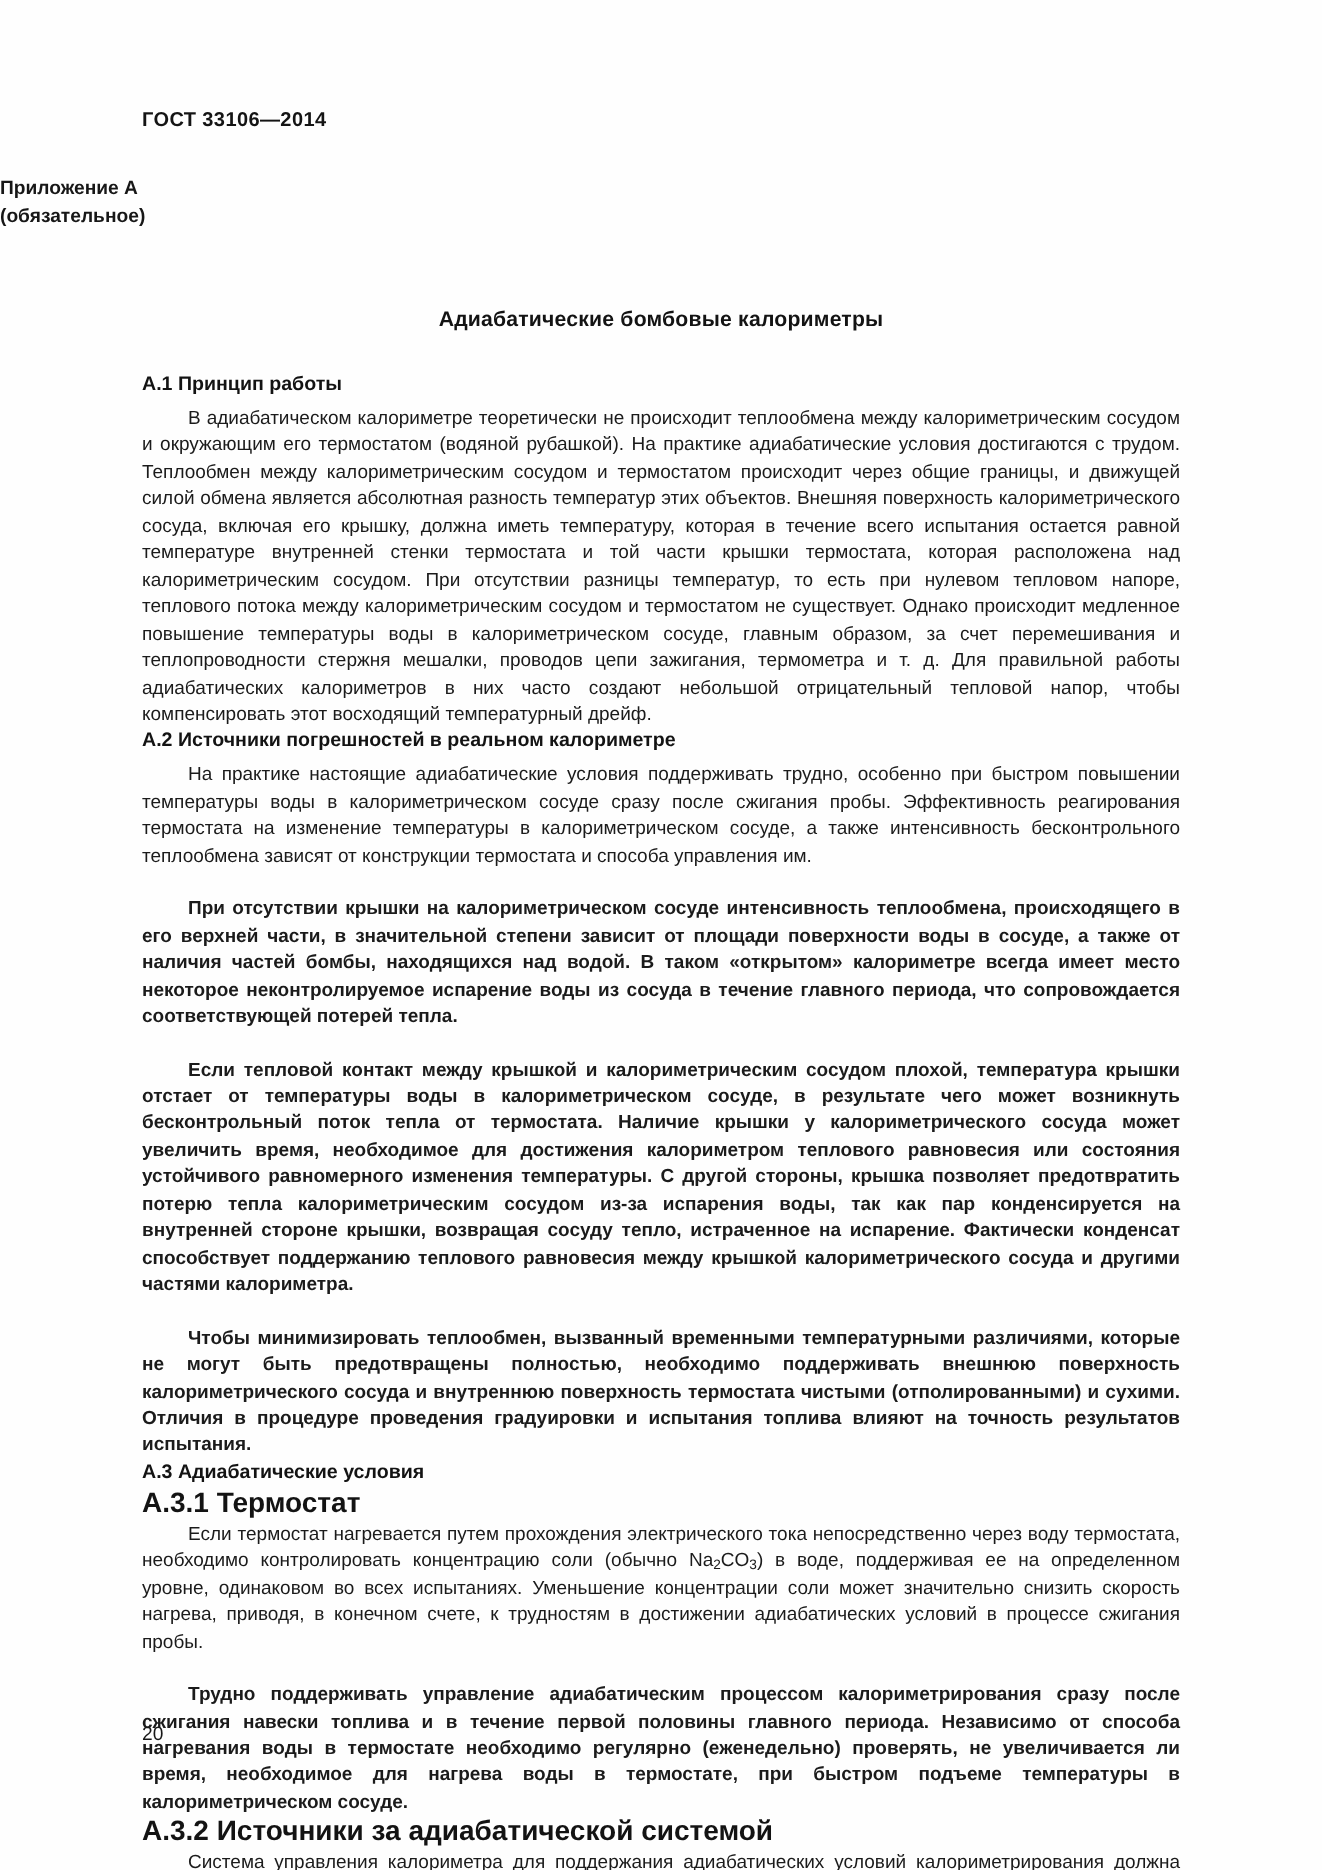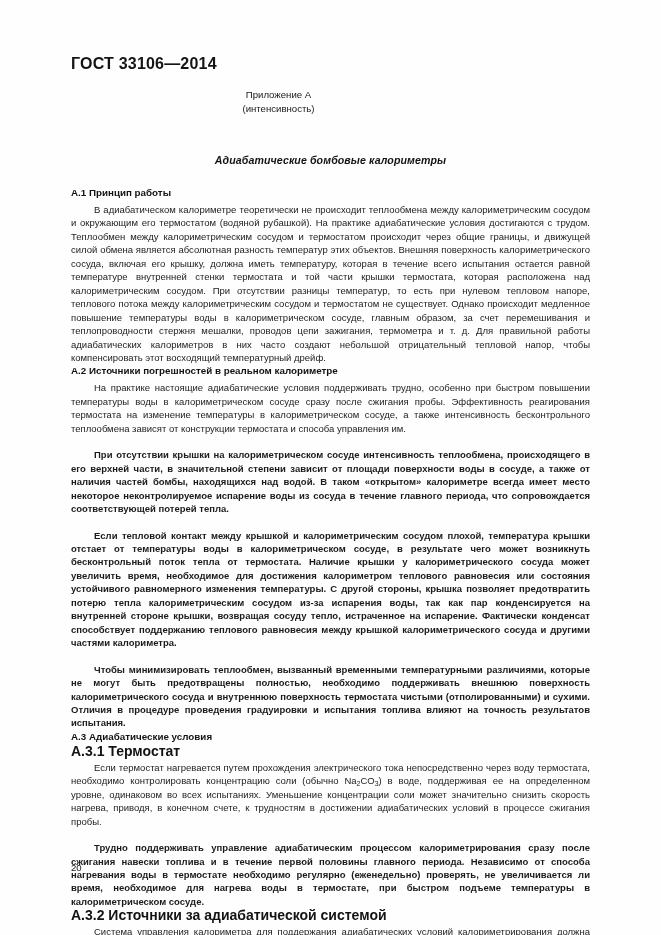--- a/index.html
+++ b/index.html
@@ -21,50 +21,48 @@
     height: 935px;
     box-sizing: border-box;
     padding: 0;
     overflow: hidden;
     background: #fefefe;
   }
   .header-std {
     position: absolute;
     top: 55px;
     left: 71px;
-    font-size: 16px;
+    font-size: 10px;
     font-weight: bold;
     letter-spacing: 0.2px;
     color: #141414;
     white-space: nowrap;
     text-align: center;
   }
   .annex-block {
     position: absolute;
     top: 88px;
     left: 0;
     width: 557px;
-    text-align: center;
     font-size: 9.6px;
-    font-weight: normal;
+    font-weight: bold;
     line-height: 13.5px;
     color: #171717;
   }
   .annex-block div { display: block; }
   .doc-title {
     position: absolute;
     top: 154px;
     left: 0;
     width: 661px;
     text-align: center;
     font-size: 10.6px;
     font-weight: bold;
     letter-spacing: 0.1px;
     color: #131313;
-    font-style: italic;
   }
   .content {
     position: absolute;
     top: 186px;
     left: 71px;
     width: 519px;
   }
   h2.sec {
     margin: 0;
     padding: 0;
@@ -110,21 +108,21 @@
 </style>
 </head>
 <body>
 
 <div class="page">
 
   <div class="header-std">ГОСТ 33106—2014</div>
 
   <div class="annex-block">
     <div>Приложение А</div>
-    <div>(интенсивность)</div>
+    <div>(обязательное)</div>
   </div>
 
   <div class="doc-title">Адиабатические бомбовые калориметры</div>
 
   <div class="content">
 
     <h2 class="sec">А.1 Принцип работы</h2>
     <p class="para after-head">В адиабатическом калориметре теоретически не происходит теплообмена между калориметрическим сосудом и окружающим его термостатом (водяной рубашкой). На практике адиабатические условия достигаются с трудом. Теплообмен между калориметрическим сосудом и термостатом происходит через общие границы, и движущей силой обмена является абсолютная разность температур этих объектов. Внешняя поверхность калориметрического сосуда, включая его крышку, должна иметь температуру, которая в течение всего испытания остается равной температуре внутренней стенки термостата и той части крышки термостата, которая расположена над калориметрическим сосудом. При отсутствии разницы температур, то есть при нулевом тепловом напоре, теплового потока между калориметрическим сосудом и термостатом не существует. Однако происходит медленное повышение температуры воды в калориметрическом сосуде, главным образом, за счет перемешивания и теплопроводности стержня мешалки, проводов цепи зажигания, термометра и т. д. Для правильной работы адиабатических калориметров в них часто создают небольшой отрицательный тепловой напор, чтобы компенсировать этот восходящий температурный дрейф.</p>
 
     <h2 class="sec sp-before-head">А.2 Источники погрешностей в реальном калориметре</h2>

